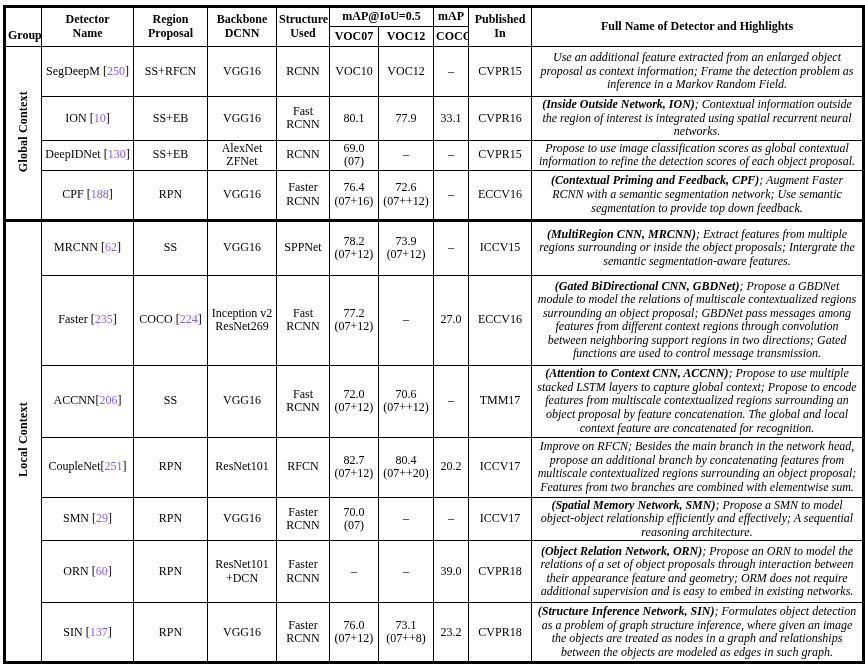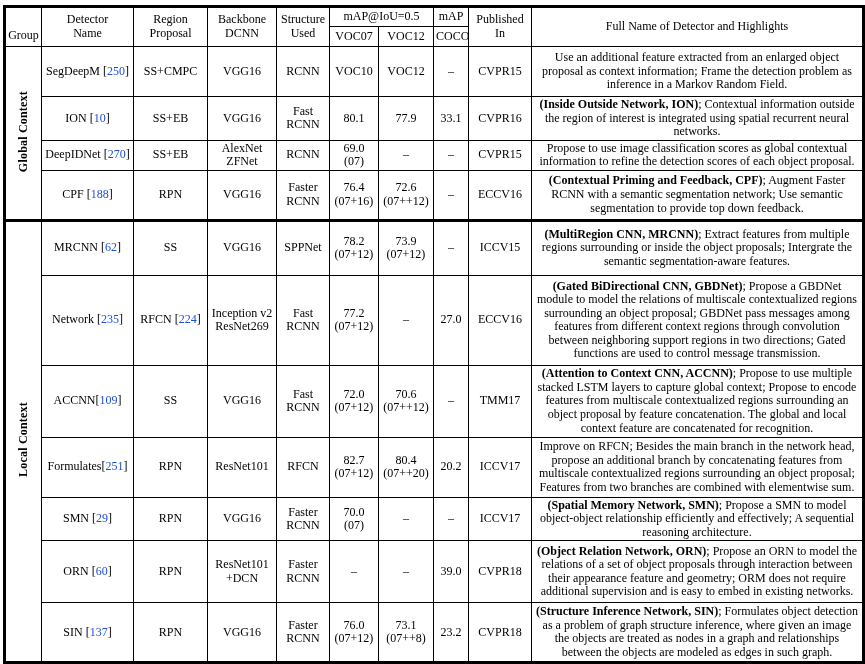--- a/index.html
+++ b/index.html
@@ -1,28 +1,28 @@
 <!DOCTYPE html>
 <html><head>
 <meta charset="utf-8">
 <style>
   html,body{margin:0;padding:0;background:#ffffff;}
   body{width:865px;height:664px;overflow:hidden;font-family:"Liberation Serif",serif;color:#000;}
   .page{padding:5px 2px 0 3px;}
   table{border-collapse:collapse;table-layout:fixed;width:859px;border:3px solid #000;}
   td,th{border:1px solid #000;text-align:center;vertical-align:middle;padding:1px 2px;
         font-size:12px;line-height:1.13;font-weight:normal;white-space:pre-line;overflow:hidden;}
-  th{font-weight:normal;}
+  th{font-weight:bold;}
   tr.section-start td{border-top:3px solid #000;}
   .group-cell{width:37px;padding:0;}
   .group-label{display:inline-block;writing-mode:vertical-rl;transform:rotate(180deg);
         font-weight:bold;font-size:12px;white-space:nowrap;letter-spacing:0.2px;}
-  .hl{padding:1px 4px;}
+  .hl{padding:1px 4px;font-style:italic;}
   .hl-bold{font-weight:bold;}
-  .cite{color:#1d4ed8;text-decoration:none;cursor:pointer;}
+  .cite{color:#8b5cf6;text-decoration:none;cursor:pointer;}
   th.group-hdr{vertical-align:bottom;padding-bottom:3px;}
 </style>
 </head>
 <body>
 
 <div class="page">
 <table>
   <colgroup>
     <col style="width:37px">
         <col style="width:92px">
@@ -55,21 +55,21 @@
   </tr>
   <tr style="height:20px">
     <th>VOC07</th>
     <th>VOC12</th>
     <th>COCO</th>
   </tr>
 
   <tr style="height:50px">
     <td rowspan="4" class="group-cell"><span class="group-label">Global Context</span></td>
     <td><span>SegDeepM [</span><span class="cite">250</span><span>]</span></td>
-    <td><span>SS+CMPC</span><span class="cite"></span><span></span></td>
+    <td><span>SS+RFCN</span><span class="cite"></span><span></span></td>
     <td>VGG16</td>
     <td>RCNN</td>
     <td>VOC10</td>
     <td>VOC12</td>
     <td>–</td>
     <td>CVPR15</td>
     <td class="hl"><span class="hl-bold"></span><span>Use an additional feature extracted from an enlarged object proposal as context information; Frame the detection problem as inference in a Markov Random Field.</span></td>
   </tr>
 
   <tr style="height:40px">
@@ -79,21 +79,21 @@
     <td>Fast
 RCNN</td>
     <td>80.1</td>
     <td>77.9</td>
     <td>33.1</td>
     <td>CVPR16</td>
     <td class="hl"><span class="hl-bold">(Inside Outside Network, ION)</span><span>; Contextual information outside the region of interest is integrated using spatial recurrent neural networks.</span></td>
   </tr>
 
   <tr style="height:30px">
-    <td><span>DeepIDNet [</span><span class="cite">270</span><span>]</span></td>
+    <td><span>DeepIDNet [</span><span class="cite">130</span><span>]</span></td>
     <td><span>SS+EB</span><span class="cite"></span><span></span></td>
     <td>AlexNet
 ZFNet</td>
     <td>RCNN</td>
     <td>69.0
 (07)</td>
     <td>–</td>
     <td>–</td>
     <td>CVPR15</td>
     <td class="hl"><span class="hl-bold"></span><span>Propose to use image classification scores as global contextual information to refine the detection scores of each object proposal.</span></td>
@@ -123,51 +123,51 @@
     <td>78.2
 (07+12)</td>
     <td>73.9
 (07+12)</td>
     <td>–</td>
     <td>ICCV15</td>
     <td class="hl"><span class="hl-bold">(MultiRegion CNN, MRCNN)</span><span>; Extract features from multiple regions surrounding or inside the object proposals; Intergrate the semantic segmentation-aware features.</span></td>
   </tr>
 
   <tr style="height:90px">
-    <td><span>Network [</span><span class="cite">235</span><span>]</span></td>
-    <td><span>RFCN [</span><span class="cite">224</span><span>]</span></td>
+    <td><span>Faster [</span><span class="cite">235</span><span>]</span></td>
+    <td><span>COCO [</span><span class="cite">224</span><span>]</span></td>
     <td>Inception v2
 ResNet269</td>
     <td>Fast
 RCNN</td>
     <td>77.2
 (07+12)</td>
     <td>–</td>
     <td>27.0</td>
     <td>ECCV16</td>
     <td class="hl"><span class="hl-bold">(Gated BiDirectional CNN, GBDNet)</span><span>; Propose a GBDNet module to model the relations of multiscale contextualized regions surrounding an object proposal; GBDNet pass messages among features from different context regions through convolution between neighboring support regions in two directions; Gated functions are used to control message transmission.</span></td>
   </tr>
 
   <tr style="height:72px">
-    <td><span>ACCNN[</span><span class="cite">109</span><span>]</span></td>
+    <td><span>ACCNN[</span><span class="cite">206</span><span>]</span></td>
     <td><span>SS</span><span class="cite"></span><span></span></td>
     <td>VGG16</td>
     <td>Fast
 RCNN</td>
     <td>72.0
 (07+12)</td>
     <td>70.6
 (07++12)</td>
     <td>–</td>
     <td>TMM17</td>
     <td class="hl"><span class="hl-bold">(Attention to Context CNN, ACCNN)</span><span>; Propose to use multiple stacked LSTM layers to capture global context; Propose to encode features from multiscale contextualized regions surrounding an object proposal by feature concatenation. The global and local context feature are concatenated for recognition.</span></td>
   </tr>
 
   <tr style="height:60px">
-    <td><span>Formulates[</span><span class="cite">251</span><span>]</span></td>
+    <td><span>CoupleNet[</span><span class="cite">251</span><span>]</span></td>
     <td><span>RPN</span><span class="cite"></span><span></span></td>
     <td>ResNet101</td>
     <td>RFCN</td>
     <td>82.7
 (07+12)</td>
     <td>80.4
 (07++20)</td>
     <td>20.2</td>
     <td>ICCV17</td>
     <td class="hl"><span class="hl-bold"></span><span>Improve on RFCN; Besides the main branch in the network head, propose an additional branch by concatenating features from multiscale contextualized regions surrounding an object proposal; Features from two branches are combined with elementwise sum.</span></td>

